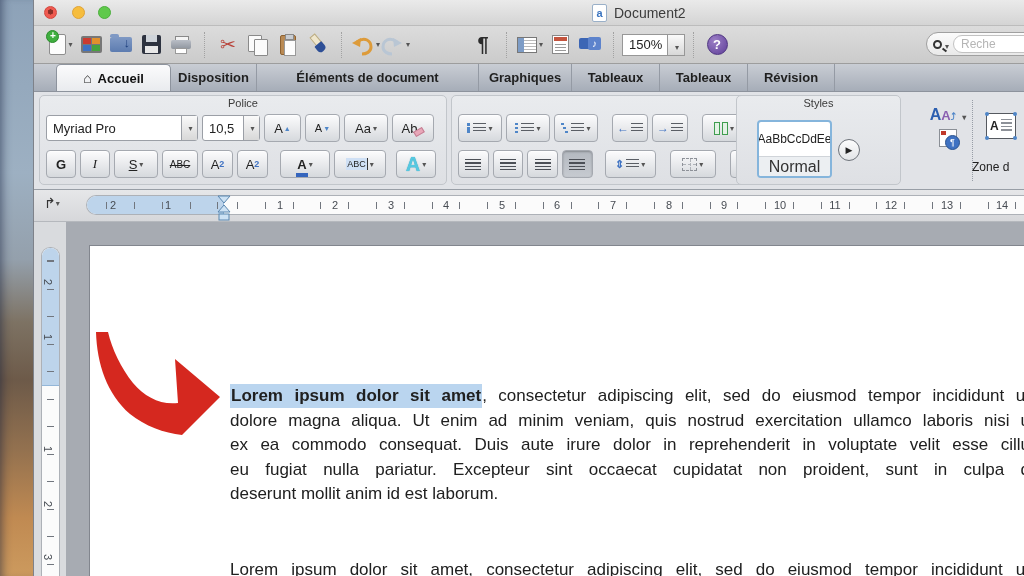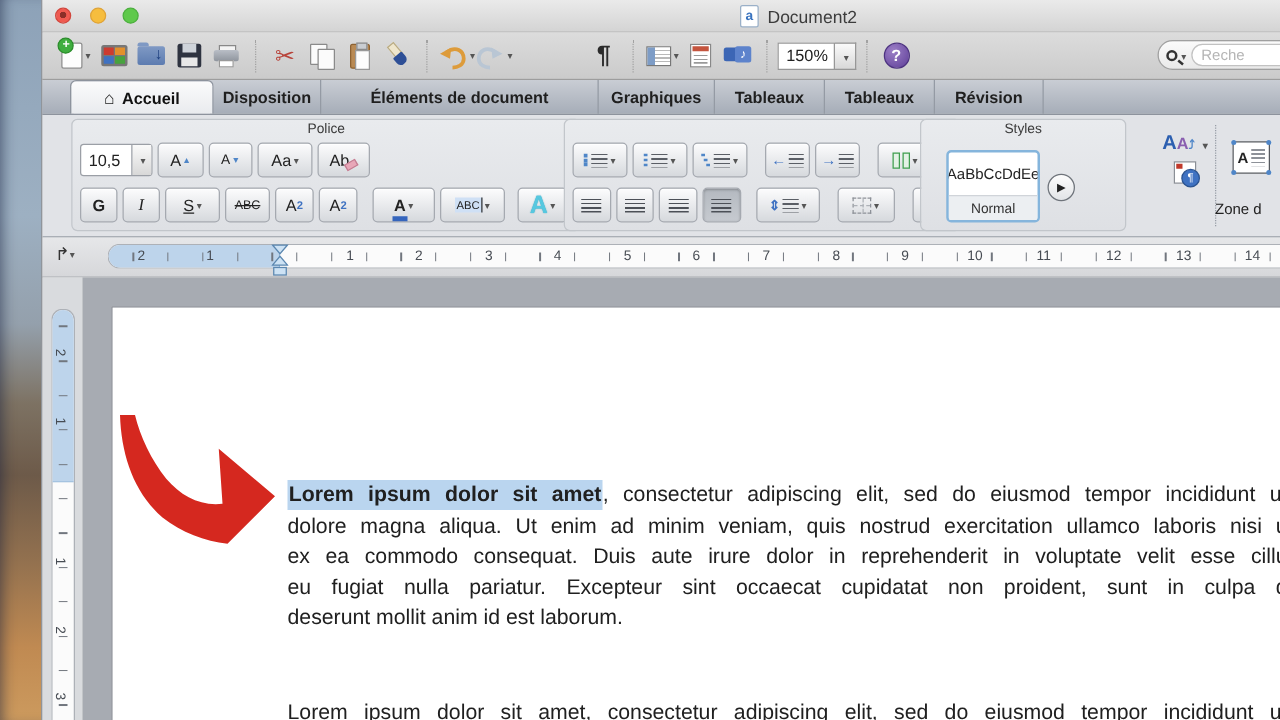--- a/index.html
+++ b/index.html
@@ -137,21 +137,21 @@
   .bordericon::before { content:""; position:absolute; left:50%; top:0; bottom:0; border-left:1px dashed #aeb2b8; }
   .bordericon::after { content:""; position:absolute; top:50%; left:0; right:0; border-top:1px dashed #aeb2b8; }
   .sorticon { display:flex; align-items:center; gap:1px; }
   .sortletters { display:flex; flex-direction:column; line-height:7px; font-size:8px; font-weight:bold; }
   .sortletters .a { color:#c0392b; } .sortletters .z { color:#3f72c2; }
   .sortarrow { color:#8a8f96; font-size:10px; }
 
   .stylebox { position:absolute; left:20px; top:24px; width:75px; height:58px; background:#fff;
      border:2px solid #85b5dc; border-radius:4px; overflow:hidden; display:flex; flex-direction:column; }
   .stylebox .prev { flex:1; font-size:12px; color:#222; display:flex; align-items:center; justify-content:center; white-space:nowrap; }
-  .stylebox .nm { height:20px; background:#eceff2; border-top:1px solid #d0d4d9; font-size:11px; color:#333;
+  .stylebox .nm { height:20px; background:#eceff2; border-top:1px solid #d0d4d9; font-size:16px; color:#333;
      display:flex; align-items:center; justify-content:center; }
   .expander { position:absolute; left:101px; top:43px; width:22px; height:22px; border-radius:50%;
      border:1px solid #6f747b; background:linear-gradient(#fdfdfd,#e2e4e7); font-size:9px; color:#222;
      display:flex; align-items:center; justify-content:center; }
   .aastack { position:absolute; left:888px; top:14px; width:52px; display:flex; flex-direction:column; align-items:center; gap:5px; }
   .aaicon { font-weight:bold; }
   .aaicon .a1 { color:#2c5fb0; font-size:16px; } .aaicon .a2 { color:#8a5fb0; font-size:13px; }
   .aaicon .sw { color:#4f86c8; font-size:10px; }
   .paneicon { width:18px; height:18px; background:#fff; border:1px solid #8a8f96; position:relative; }
   .paneicon::before { content:""; position:absolute; left:1px; top:1px; width:5px; height:4px; background:#c0392b; }
@@ -323,23 +323,27 @@
       <div class="tab" style="width:88px">
           <span>Tableaux</span>
         </div>
       <div class="tab" style="width:87px">
           <span>Révision</span>
         </div>
     </div>
 
     <div class="ribbon">
 
-      <div class="rgroup" style="left:23px;width:408px">
+      <div class="rgroup" style="left:5px;width:408px">
         <div class="rglabel">Police</div>
         <div class="rrow rrow1">
+          <div class="combo" style="width:152px">
+            <span class="val">Myriad Pro</span>
+              <span class="cbtn caret"></span>
+          </div>
           <div class="combo" style="width:58px">
             <span class="val">10,5</span>
               <span class="cbtn caret"></span>
           </div>
           <div class="gbtn" style="width:37px">
             <span>A</span>
               <span class="tinytri-up">▲</span>
             </div>
           <div class="gbtn" style="width:35px">
             <span style="font-size:11px">A</span>

